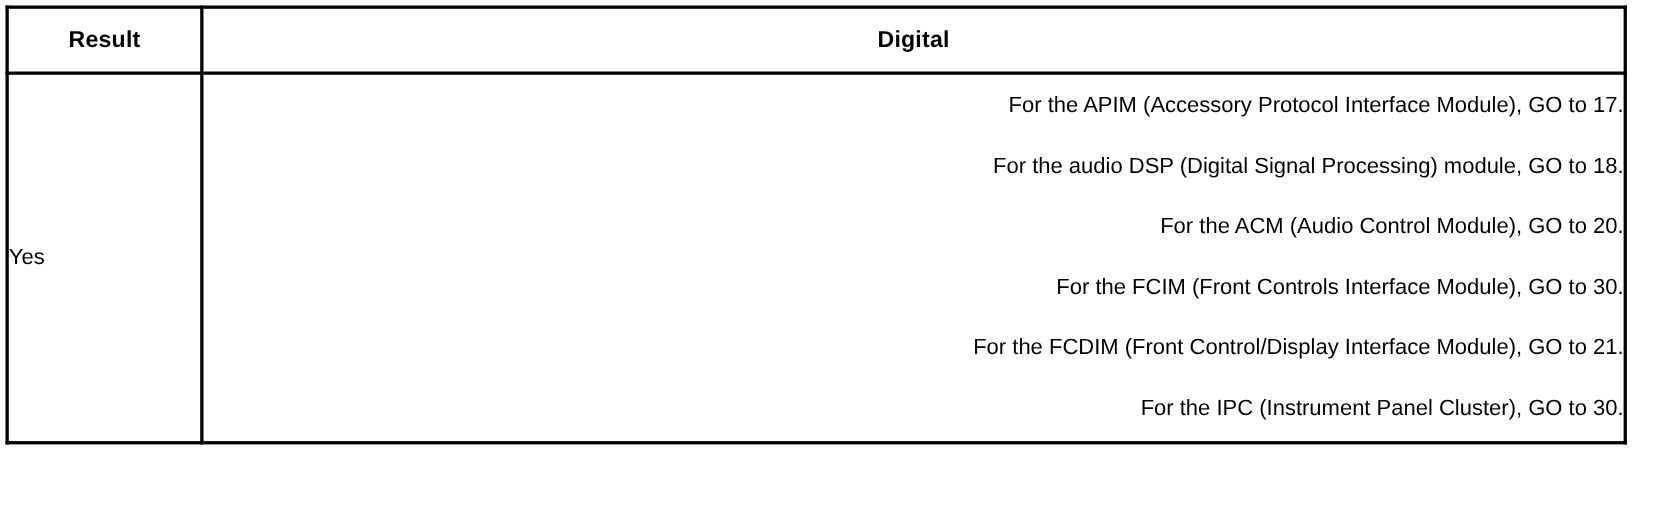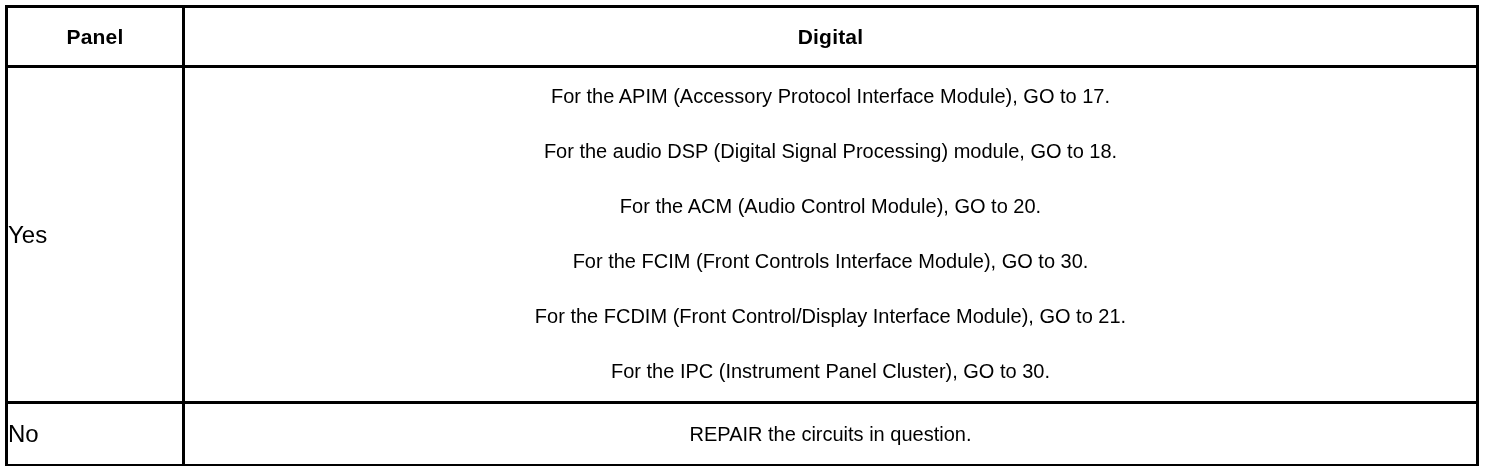--- a/index.html
+++ b/index.html
@@ -50,28 +50,28 @@
     height: 57px;
     text-align: center;
     font-weight: bold;
     font-size: 21px;
     letter-spacing: 0.2px;
   }
 
   
   .result-cell {
     text-align: left;
-    font-size: 24px;
+    font-size: 20px;
     padding-left: 14px;
     vertical-align: middle;
   }
 
   
   .action-cell {
-    text-align: center;
+    text-align: right;
     font-size: 20px;
     padding: 0 0 0 18px;
     vertical-align: middle;
   }
 
   .action-list {
     list-style: none;
     margin: 0;
     padding: 0;
   }
@@ -97,44 +97,38 @@
 <div class="page">
 
   <table class="decision-table">
     <colgroup>
       <col class="col-result">
       <col class="col-action">
     </colgroup>
 
     <thead>
       <tr>
-        <th class="hdr-cell">Panel</th>
+        <th class="hdr-cell">Result</th>
         <th class="hdr-cell">Digital</th>
       </tr>
     </thead>
 
     <tbody>
 
       <tr class="row-yes">
         <td class="result-cell">Yes</td>
         <td class="action-cell">
           <ul class="action-list">
             <li>For the APIM (Accessory Protocol Interface Module), GO to 17.</li>
             <li>For the audio DSP (Digital Signal Processing) module, GO to 18.</li>
             <li>For the ACM (Audio Control Module), GO to 20.</li>
             <li>For the FCIM (Front Controls Interface Module), GO to 30.</li>
             <li>For the FCDIM (Front Control/Display Interface Module), GO to 21.</li>
             <li>For the IPC (Instrument Panel Cluster), GO to 30.</li>
           </ul>
         </td>
       </tr>
 
-      <tr class="row-no">
-        <td class="result-cell">No</td>
-        <td class="action-cell">
-          <div class="single-line">REPAIR the circuits in question.</div>
-        </td>
-      </tr>
 
     </tbody>
   </table>
 
 </div>
 
 </body></html>

